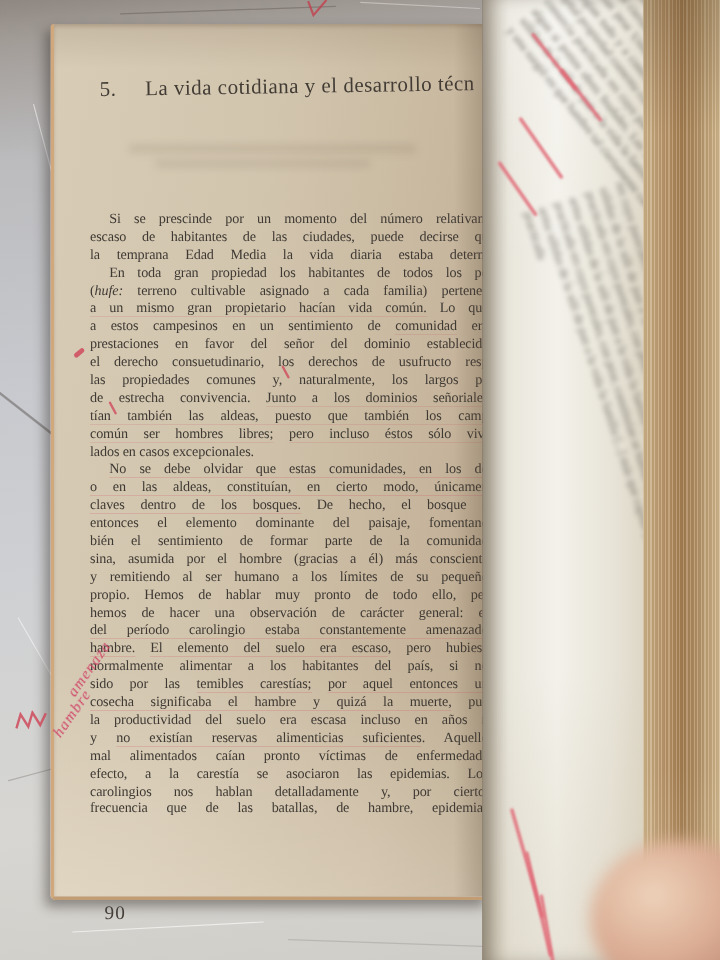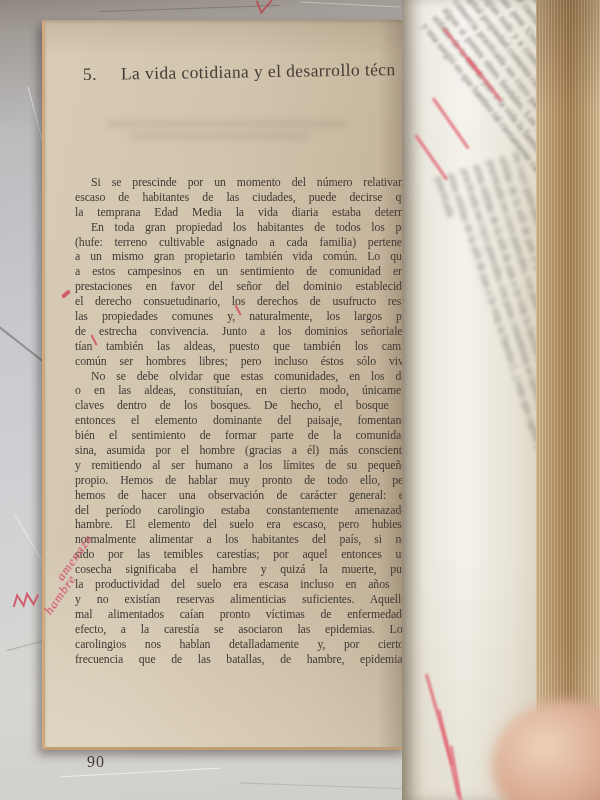--- a/index.html
+++ b/index.html
@@ -44,21 +44,21 @@
     position:absolute;left:30px;top:155px;width:332px;
     font-size:11.8px;color:#3e3933;letter-spacing:-0.1px;
   }
   .line{
     height:14.9px;line-height:14.9px;overflow:hidden;
     text-align:justify;text-align-last:justify;
   }
   .line.last{text-align-last:left;}
   .line.ind{text-indent:16px;}
   .ul{border-bottom:2px solid rgba(207,74,92,.8);padding-bottom:1px;}
-  .it{}
+  .it{font-style:italic;}
 
   .page-number{
     position:absolute;left:42px;top:733px;font-size:16px;color:#443e37;letter-spacing:1px;
   }
 
   
   .hand{
     position:absolute;width:86px;color:#d0486a;font-style:italic;
     font-size:13px;letter-spacing:1px;filter:blur(.4px);
     transform:rotate(-55deg);white-space:nowrap;
@@ -140,28 +140,29 @@
     <span class="num">5.</span><span>La vida cotidiana y el desarrollo técn</span>
   </div>
 
 
   <div class="body-text" id="body-lines">
       <div class="line ind"><span>Si se prescinde por un momento del número relativam</span></div>
       <div class="line"><span>escaso de habitantes de las ciudades, puede decirse qu</span></div>
       <div class="line"><span>la temprana Edad Media la vida diaria estaba determ</span></div>
       <div class="line ind"><span class="ul">En toda gran propiedad los habitantes de todos los po</span></div>
       <div class="line"><span class="ul">(</span><span class="ul it">hufe:</span><span class="ul"> terreno cultivable asignado a cada familia) pertenec</span></div>
-      <div class="line"><span class="ul">a un mismo gran propietario también vida común.</span><span> Lo que</span></div>
+      <div class="line"><span class="ul">a un mismo gran propietario hacían vida común.</span><span> Lo que</span></div>
       <div class="line"><span>a estos campesinos en un sentimiento de </span><span class="ul">comunidad</span><span> era</span></div>
       <div class="line"><span>prestaciones en favor del señor del dominio establecida</span></div>
       <div class="line"><span>el derecho consuetudinario, los derechos de usufructo resp</span></div>
       <div class="line"><span>las propiedades comunes y, naturalmente, los largos pe</span></div>
       <div class="line"><span>de estrecha convivencia. </span><span class="ul">Junto a los dominios señoriales</span></div>
       <div class="line"><span class="ul">tían también las aldeas, puesto que también los camp</span></div>
       <div class="line"><span class="ul">común ser hombres libres;</span><span> </span><span class="ul">pero incluso éstos sólo viví</span></div>
+      <div class="line last"><span class="ul">lados en casos excepcionales.</span></div>
       <div class="line ind"><span class="ul">No se debe olvidar que estas comunidades, en los do</span></div>
       <div class="line"><span class="ul">o en las aldeas, constituían, en cierto modo, únicamen</span></div>
       <div class="line"><span class="ul">claves dentro de los bosques.</span><span> De hecho, el bosque e</span></div>
       <div class="line"><span>entonces el elemento dominante del paisaje, fomentand</span></div>
       <div class="line"><span>bién el sentimiento de formar parte de la comunidad</span></div>
       <div class="line"><span>sina, asumida por el hombre (gracias a él) más consciente</span></div>
       <div class="line"><span>y remitiendo al ser humano a los límites de su pequeño</span></div>
       <div class="line"><span>propio. Hemos de hablar muy pronto de todo ello, per</span></div>
       <div class="line"><span>hemos de hacer </span><span class="ul">una observación de carácter general: el</span></div>
       <div class="line"><span class="ul">del período carolingio estaba constantemente amenazado</span></div>

